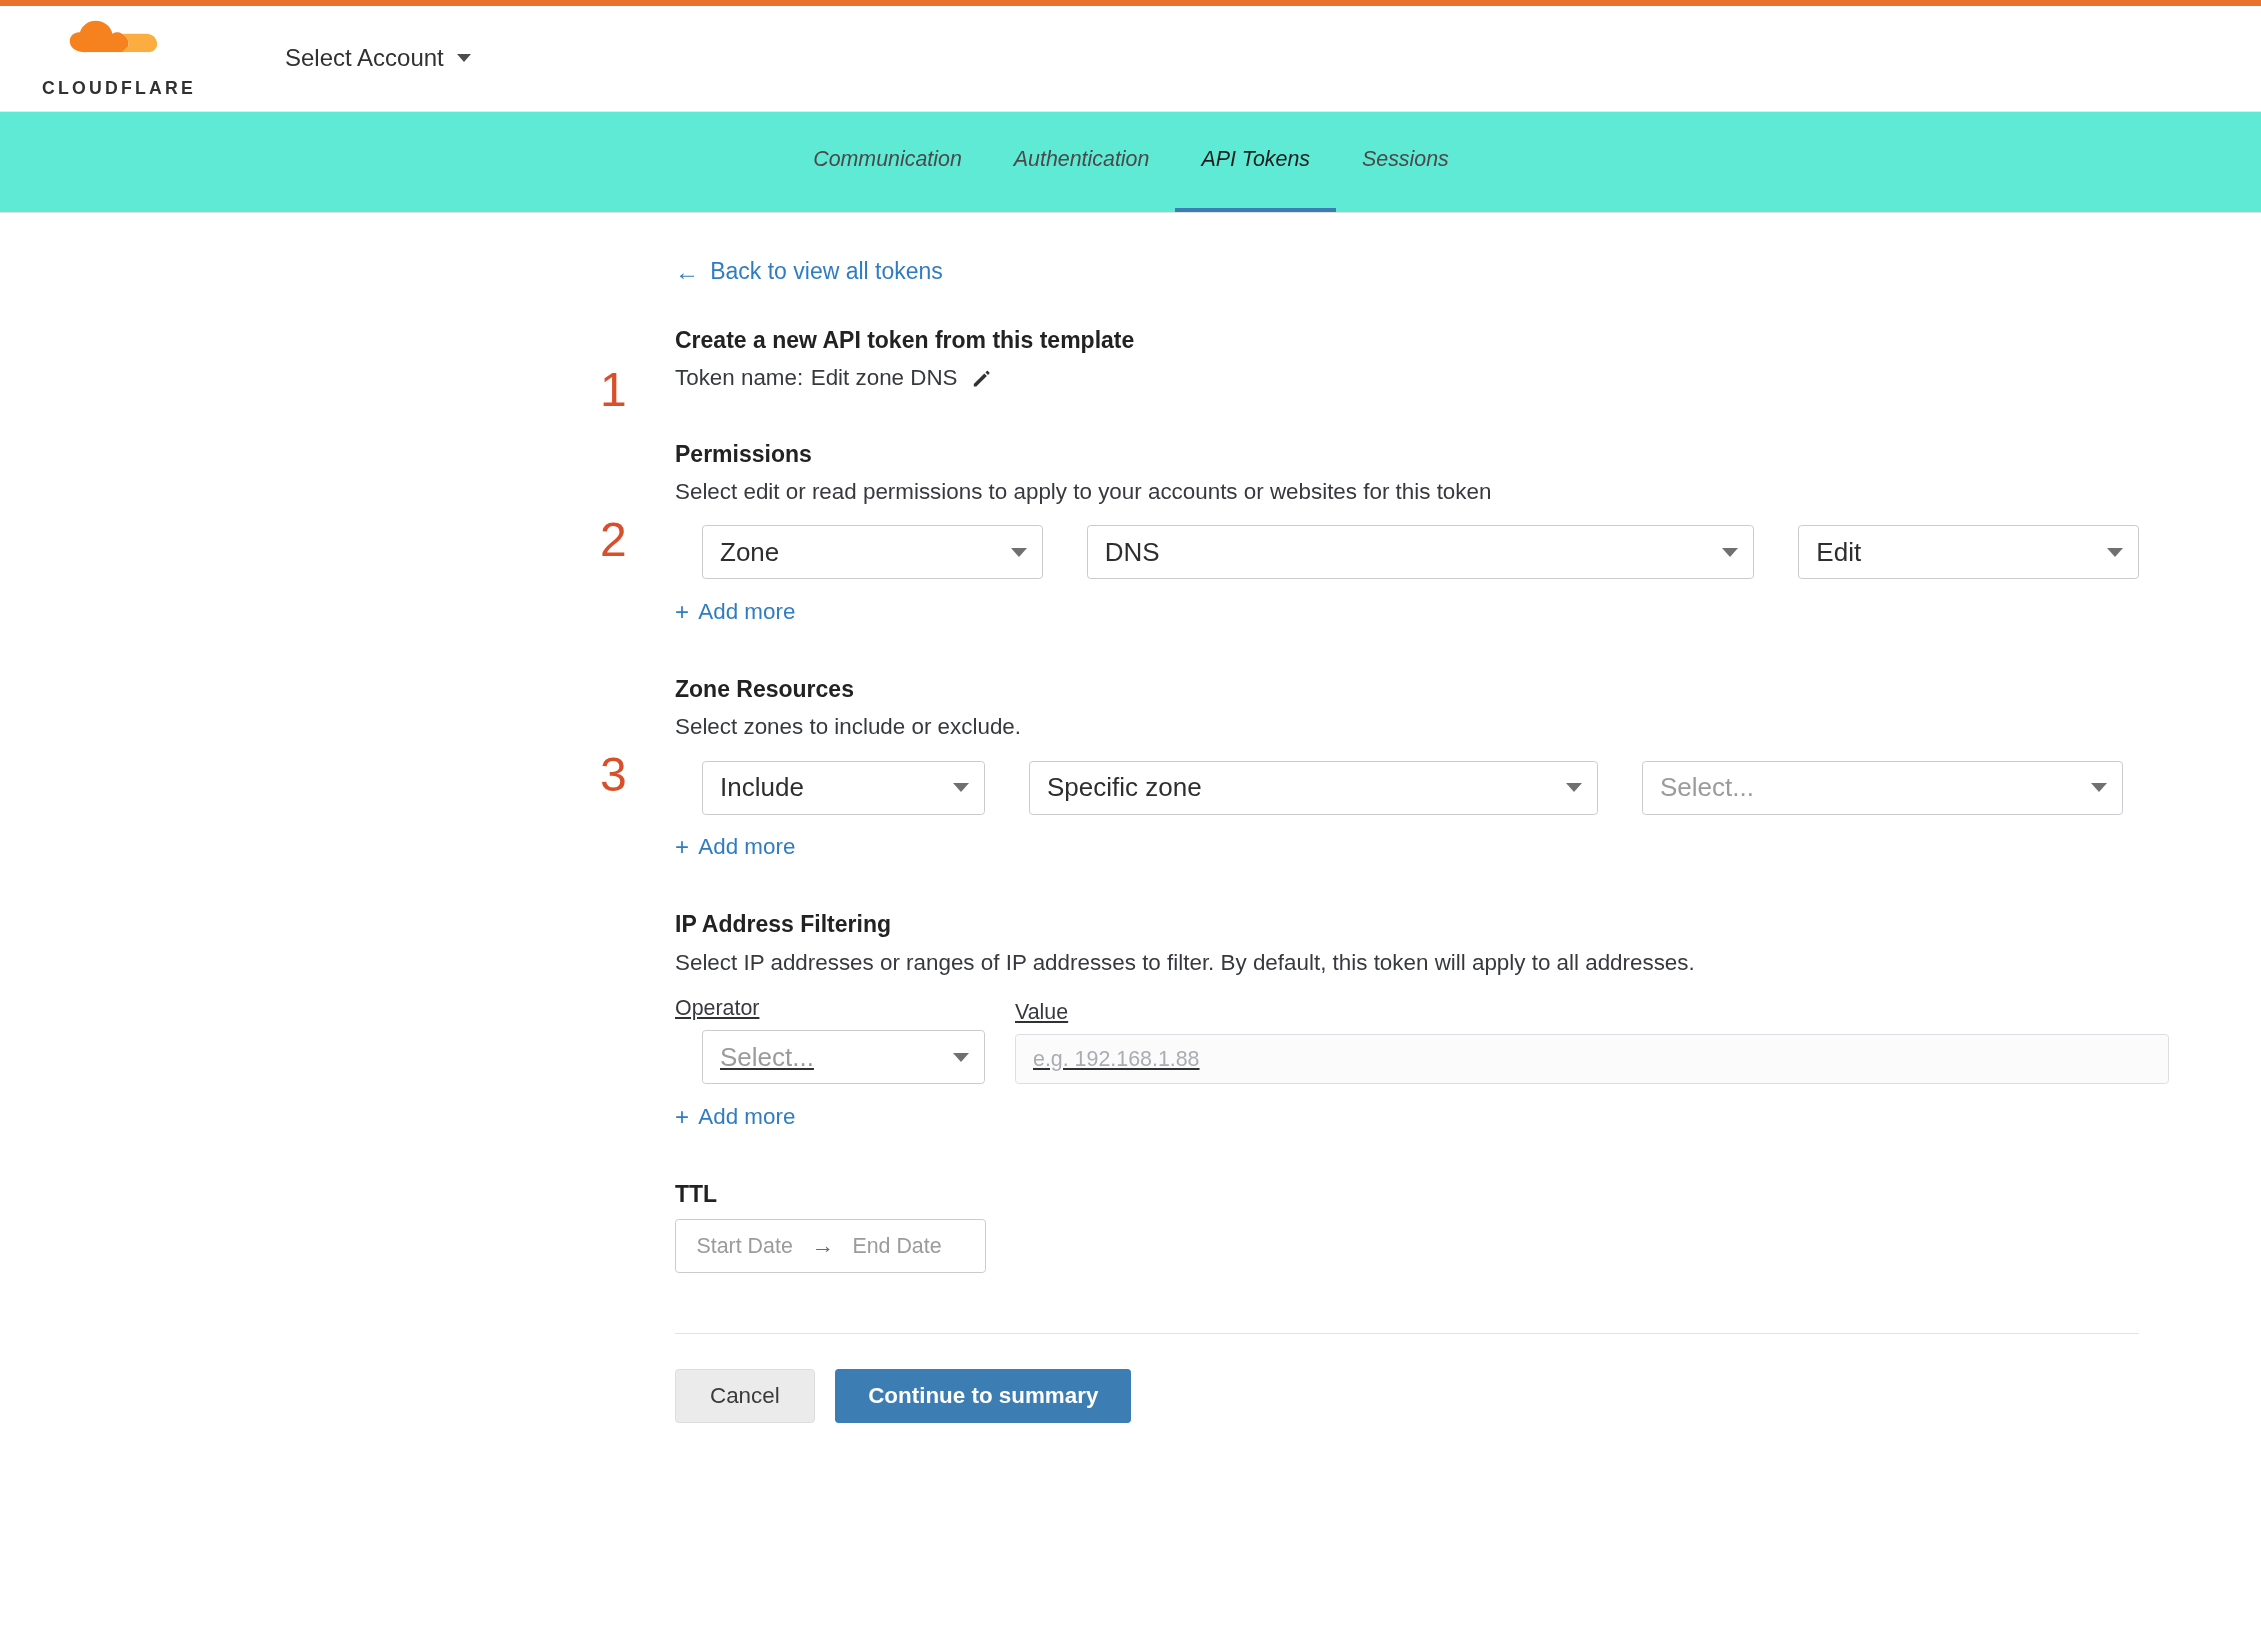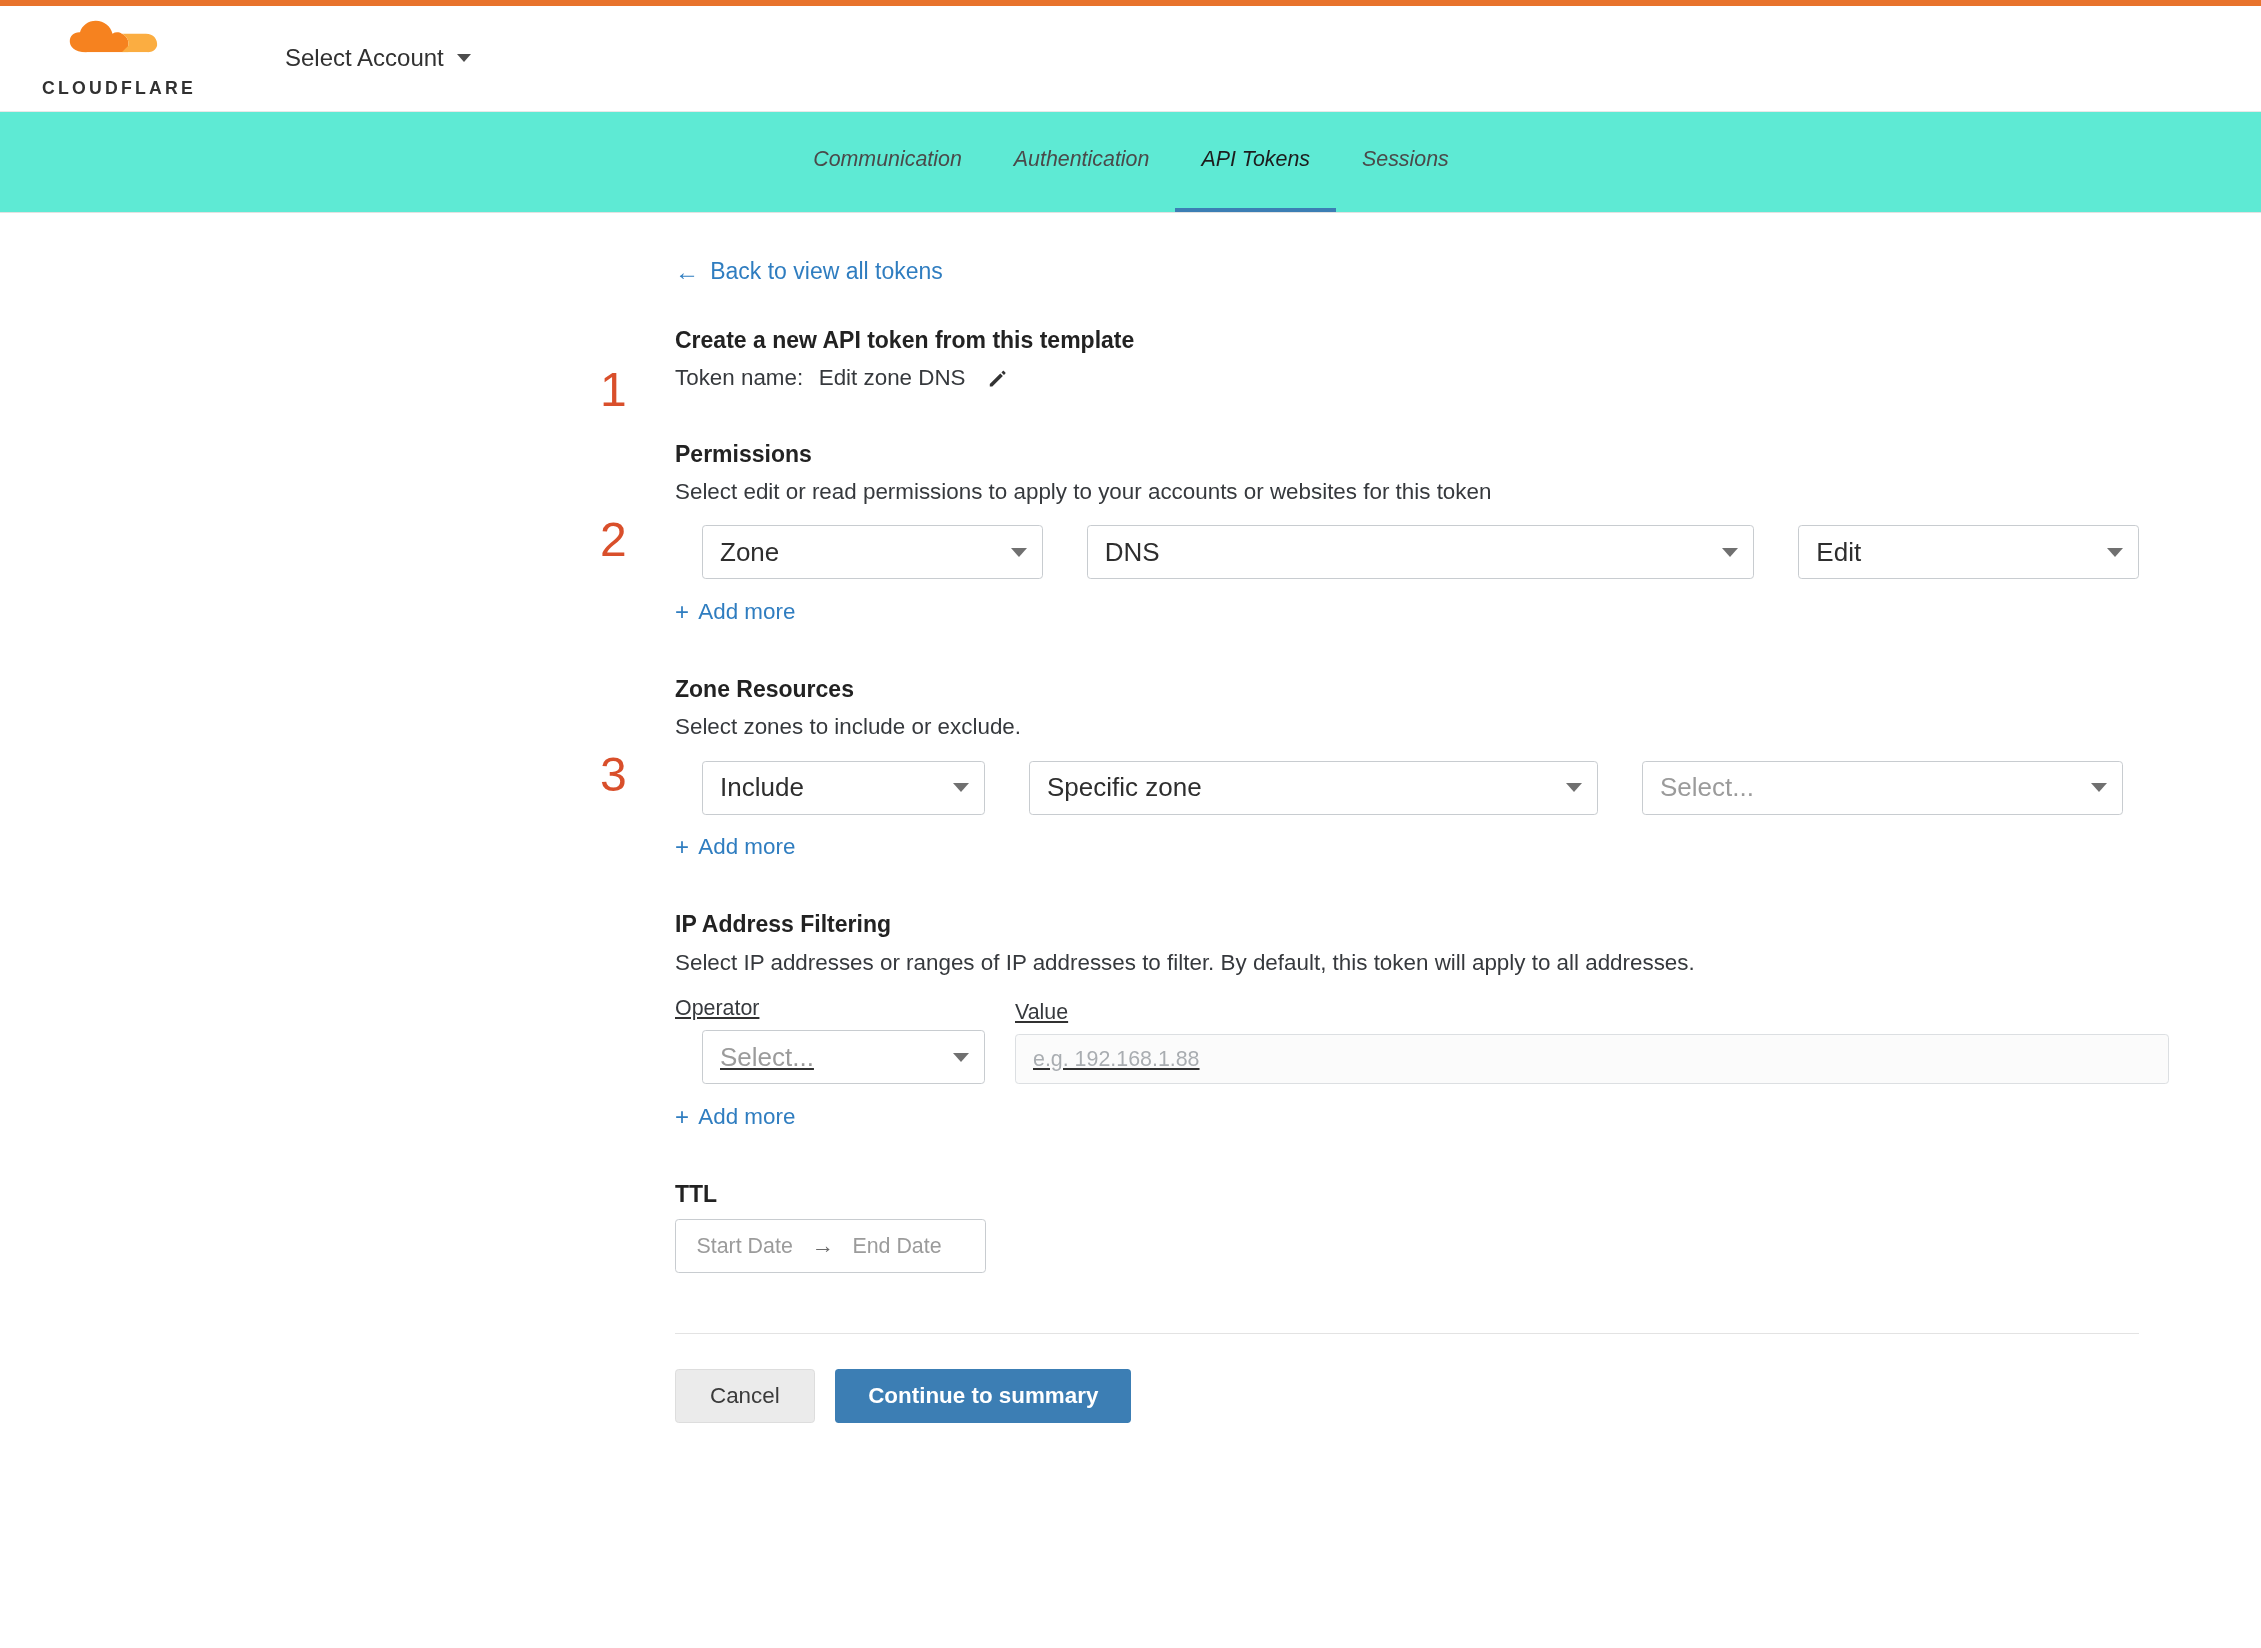--- a/index.html
+++ b/index.html
@@ -118,21 +118,20 @@
   .sec-sub {
     font-size: 22.4px;
     color: #36393d;
     margin: 0 0 20.5px 0;
   }
   .token-name-row {
     display: flex;
     align-items: center;
     font-size: 22.4px;
     color: #36393d;
-    gap: 8px;
   }
   .pencil {
     margin-left: 13px;
     cursor: pointer;
     display: inline-flex;
   }
   .row { display: flex; gap: 17px; align-items: center; }
   .select {
     height: 54px;
     border: 0.9px solid #c8ccd0;

